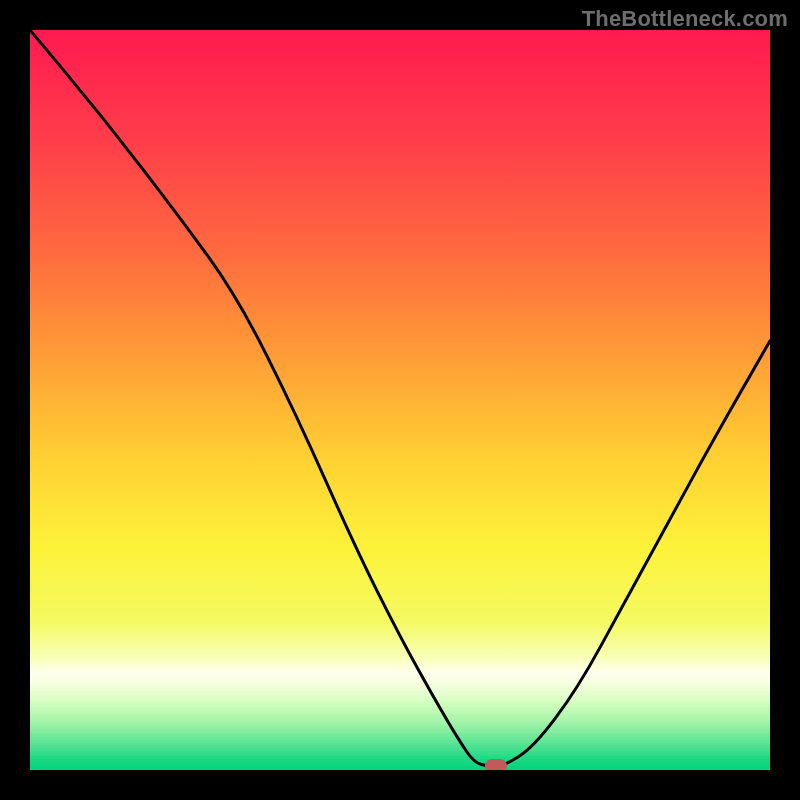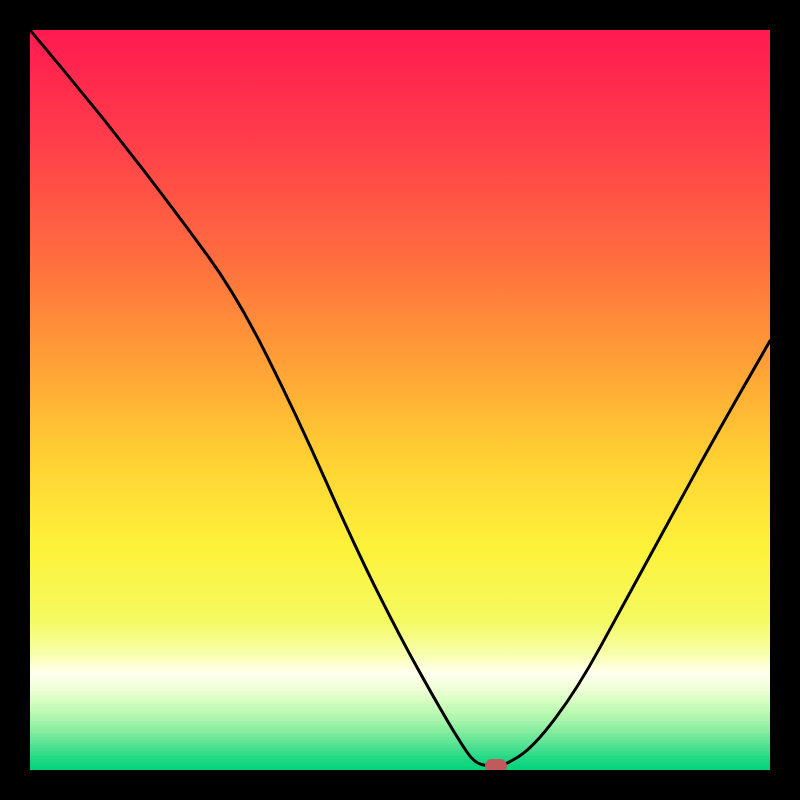--- a/index.html
+++ b/index.html
@@ -106,13 +106,14 @@
         <div class="gradient-band" style="top: 98.5238%; height: 0.419048%; background: rgb(26, 215, 131);"></div>
         <div class="gradient-band" style="top: 98.8929%; height: 0.419048%; background: rgb(18, 214, 128);"></div>
         <div class="gradient-band" style="top: 99.2619%; height: 0.419048%; background: rgb(11, 213, 126);"></div>
         <div class="gradient-band" style="top: 99.631%; height: 0.419048%; background: rgb(4, 212, 123);"></div>
       </div>
     <svg class="curve-svg" id="curve-svg" viewBox="0 0 740 740" preserveAspectRatio="none">
         <path d="M 0.0 0.0 Q 0.0 0.0 37.0 44.4 Q 74.0 88.8 111.0 136.9 Q 148.0 185.0 177.6 225.7 Q 207.2 266.4 236.8 325.6 Q 266.4 384.8 296.0 451.4 Q 325.6 518.0 347.8 562.4 Q 370.0 606.8 388.5 640.1 Q 407.0 673.4 418.1 691.9 Q 429.2 710.4 436.6 721.5 Q 444.0 732.6 451.4 734.5 Q 458.8 736.3 462.5 736.3 Q 466.2 736.3 469.9 735.9 Q 473.6 735.6 488.4 726.7 Q 503.2 717.8 525.4 688.2 Q 547.6 658.6 569.8 617.9 Q 592.0 577.2 614.2 536.5 Q 636.4 495.8 658.6 455.1 Q 680.8 414.4 710.4 362.6 T 740.0 310.8" fill="none" stroke="#000" stroke-width="3" stroke-linecap="round" stroke-linejoin="round"></path>
       </svg>
     <div class="marker" id="marker" style="left: 466.2px; top: 736.3px; background: rgb(193, 90, 90);"></div>
   </div>
+  <div class="watermark">TheBottleneck.com</div>
 </div>
 
 </body></html>

